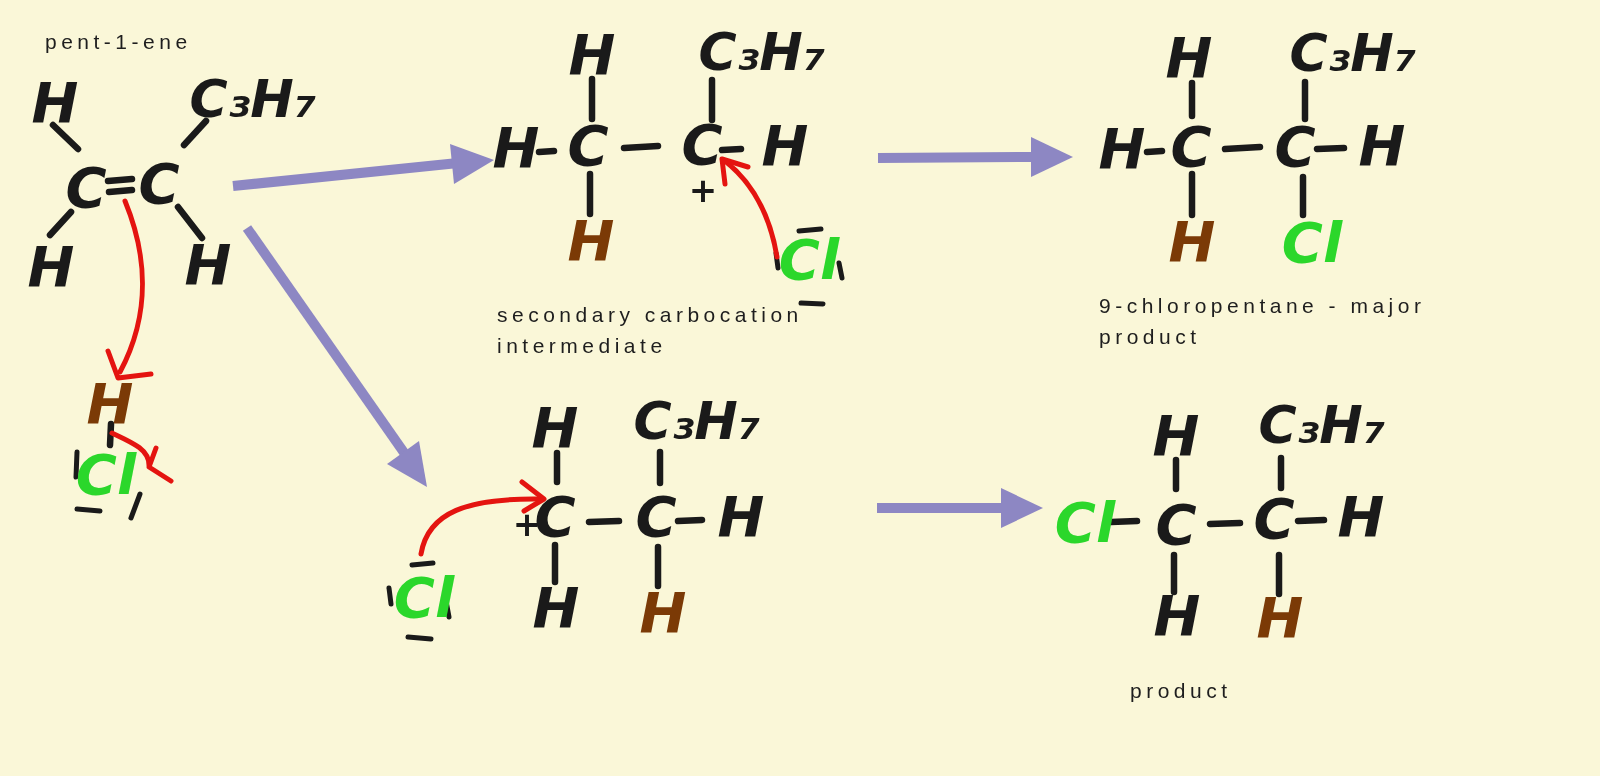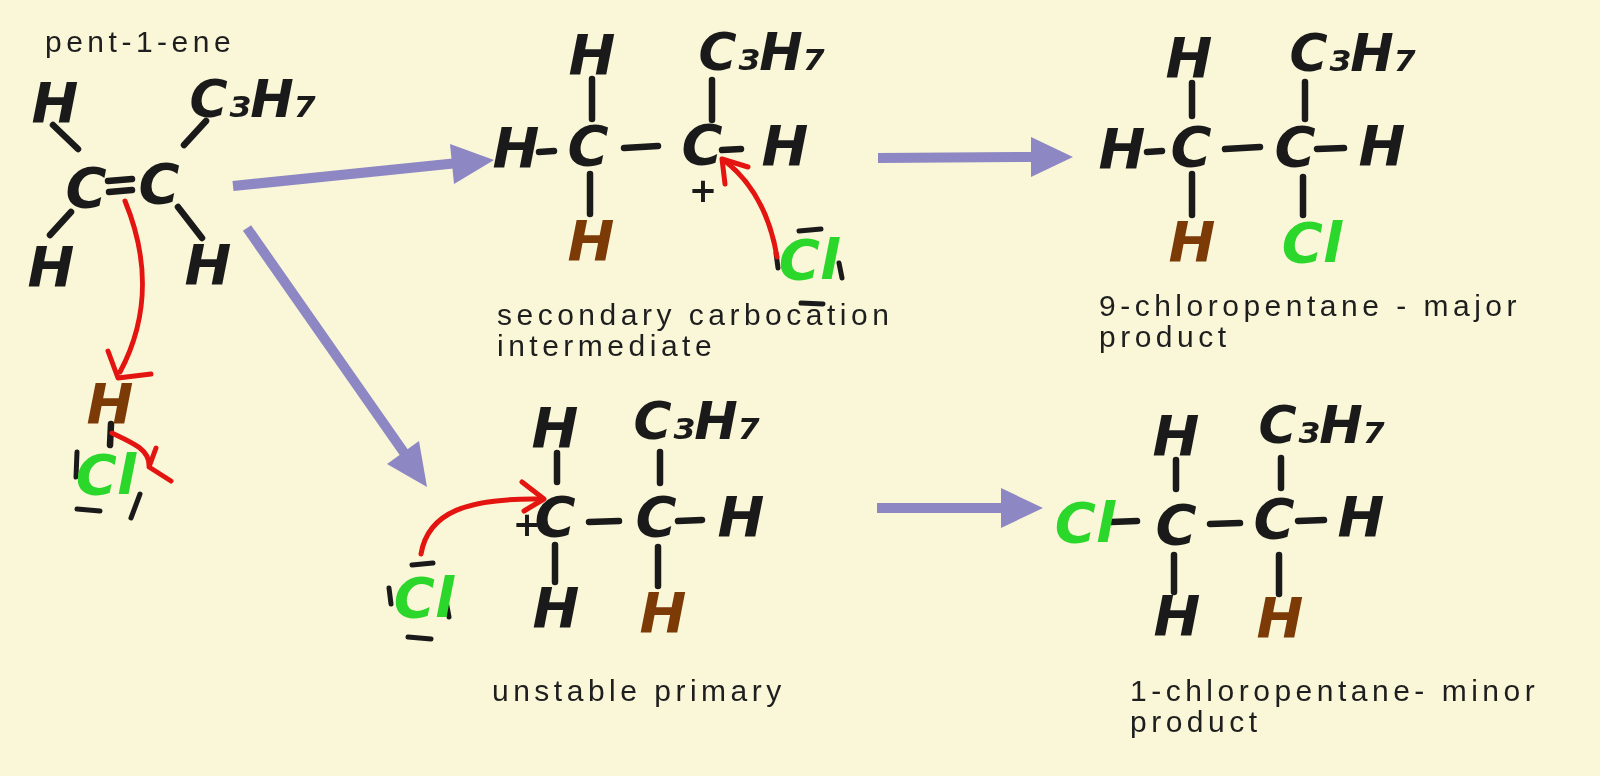--- a/index.html
+++ b/index.html
@@ -30,21 +30,21 @@
     transform:translate(-50%,-50%);
     font-family:"DejaVu Sans",sans-serif;
     font-weight:700;
     font-size:34px;
     line-height:1;
     color:var(--bond,#1A1A1A);
   }
   .caption{
     position:absolute;
     font-family:"Liberation Sans",sans-serif;
-    font-size:30px;
+    font-size:21px;
     letter-spacing:4.5px;
     line-height:31px;
     color:var(--caption,#1E1E1E);
     white-space:nowrap;
   }
   
   .bond{stroke:var(--bond,#1A1A1A);stroke-width:6.5;stroke-linecap:round;fill:none;}
   .lp{stroke:var(--bond,#1A1A1A);stroke-width:5;stroke-linecap:round;fill:none;}
   .redline{stroke:var(--red,#E41410);stroke-width:5;stroke-linecap:round;stroke-linejoin:round;fill:none;}
   .pshaft{stroke:var(--purple,#8D87C3);stroke-width:10;fill:none;}
@@ -200,29 +200,27 @@
   <span class="atom" style="left:555px;top:428px">H</span>
   <span class="atom propyl" style="left:697px;top:421px">C₃H₇</span>
   <span class="charge" style="left:527px;top:524px">+</span>
   <span class="atom" style="left:555px;top:517px">C</span>
   <span class="atom" style="left:656px;top:517px">C</span>
   <span class="atom" style="left:741px;top:517px">H</span>
   <span class="atom" style="left:556px;top:608px">H</span>
   <span class="atom brown" style="left:663px;top:613px">H</span>
   <span class="atom green" style="left:424px;top:598px">Cl</span>
   <div class="caption" style="left:492px;top:675px">
-    <div>unstable primary</div>
   </div>
 
   <span class="atom" style="left:1176px;top:436px">H</span>
   <span class="atom propyl" style="left:1322px;top:425px">C₃H₇</span>
   <span class="atom green" style="left:1085px;top:523px">Cl</span>
   <span class="atom" style="left:1176px;top:525px">C</span>
   <span class="atom" style="left:1274px;top:519px">C</span>
   <span class="atom" style="left:1361px;top:517px">H</span>
   <span class="atom" style="left:1177px;top:616px">H</span>
   <span class="atom brown" style="left:1280px;top:618px">H</span>
   <div class="caption" style="left:1130px;top:675px">
-    <div>1-chloropentane- minor</div>
     <div>product</div>
   </div>
 
 </div>
 
 </body></html>

